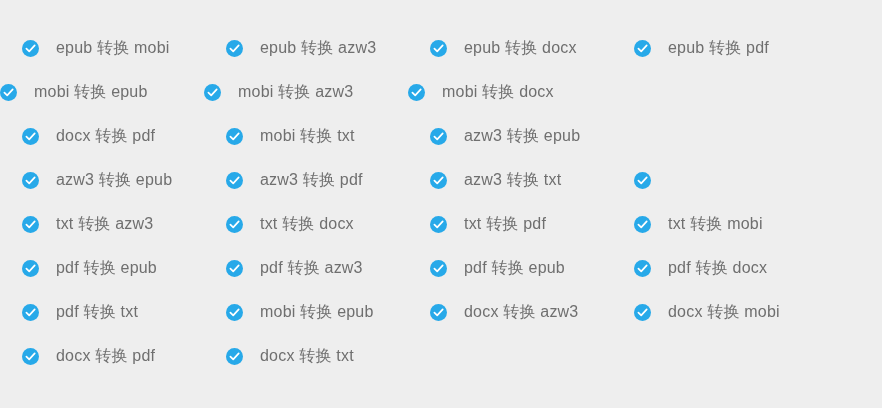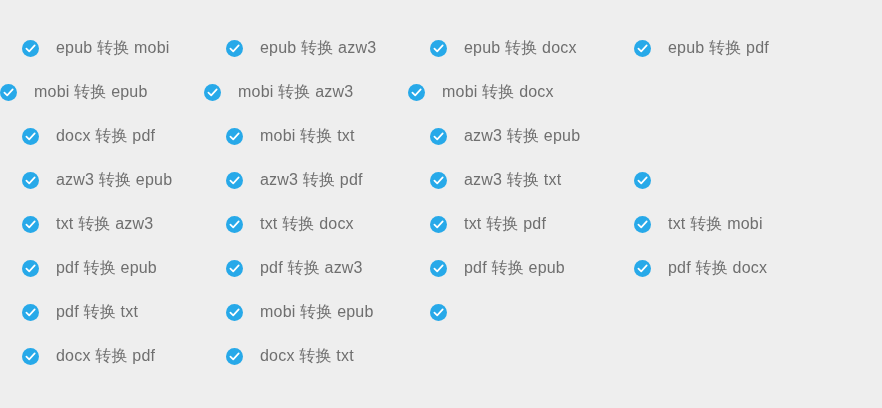--- a/index.html
+++ b/index.html
@@ -292,20 +292,30 @@
         </span>
         <span class="cell-label">mobi 转换 epub</span>
       </div>
       <div class="grid-cell">
         <span class="check-icon">
           <svg viewBox="0 0 17 17" xmlns="http://www.w3.org/2000/svg">
             <circle cx="8.5" cy="8.5" r="8.5" fill="#27a9e9"></circle>
             <path d="M4.4 8.7 L7.2 11.4 L12.7 5.4" fill="none" stroke="#ffffff" stroke-width="1.7" stroke-linecap="round" stroke-linejoin="round"></path>
           </svg>
         </span>
+        <span class="cell-label">docx 转换 azw3</span>
+      </div>
+      <div class="grid-cell">
+        <span class="check-icon">
+          <svg viewBox="0 0 17 17" xmlns="http://www.w3.org/2000/svg">
+            <circle cx="8.5" cy="8.5" r="8.5" fill="#27a9e9"></circle>
+            <path d="M4.4 8.7 L7.2 11.4 L12.7 5.4" fill="none" stroke="#ffffff" stroke-width="1.7" stroke-linecap="round" stroke-linejoin="round"></path>
+          </svg>
+        </span>
+        <span class="cell-label">docx 转换 mobi</span>
       </div>
     </div>
     <div class="grid-row">
       <div class="grid-cell col-1">
         <span class="check-icon">
           <svg viewBox="0 0 17 17" xmlns="http://www.w3.org/2000/svg">
             <circle cx="8.5" cy="8.5" r="8.5" fill="#27a9e9"></circle>
             <path d="M4.4 8.7 L7.2 11.4 L12.7 5.4" fill="none" stroke="#ffffff" stroke-width="1.7" stroke-linecap="round" stroke-linejoin="round"></path>
           </svg>
         </span>

